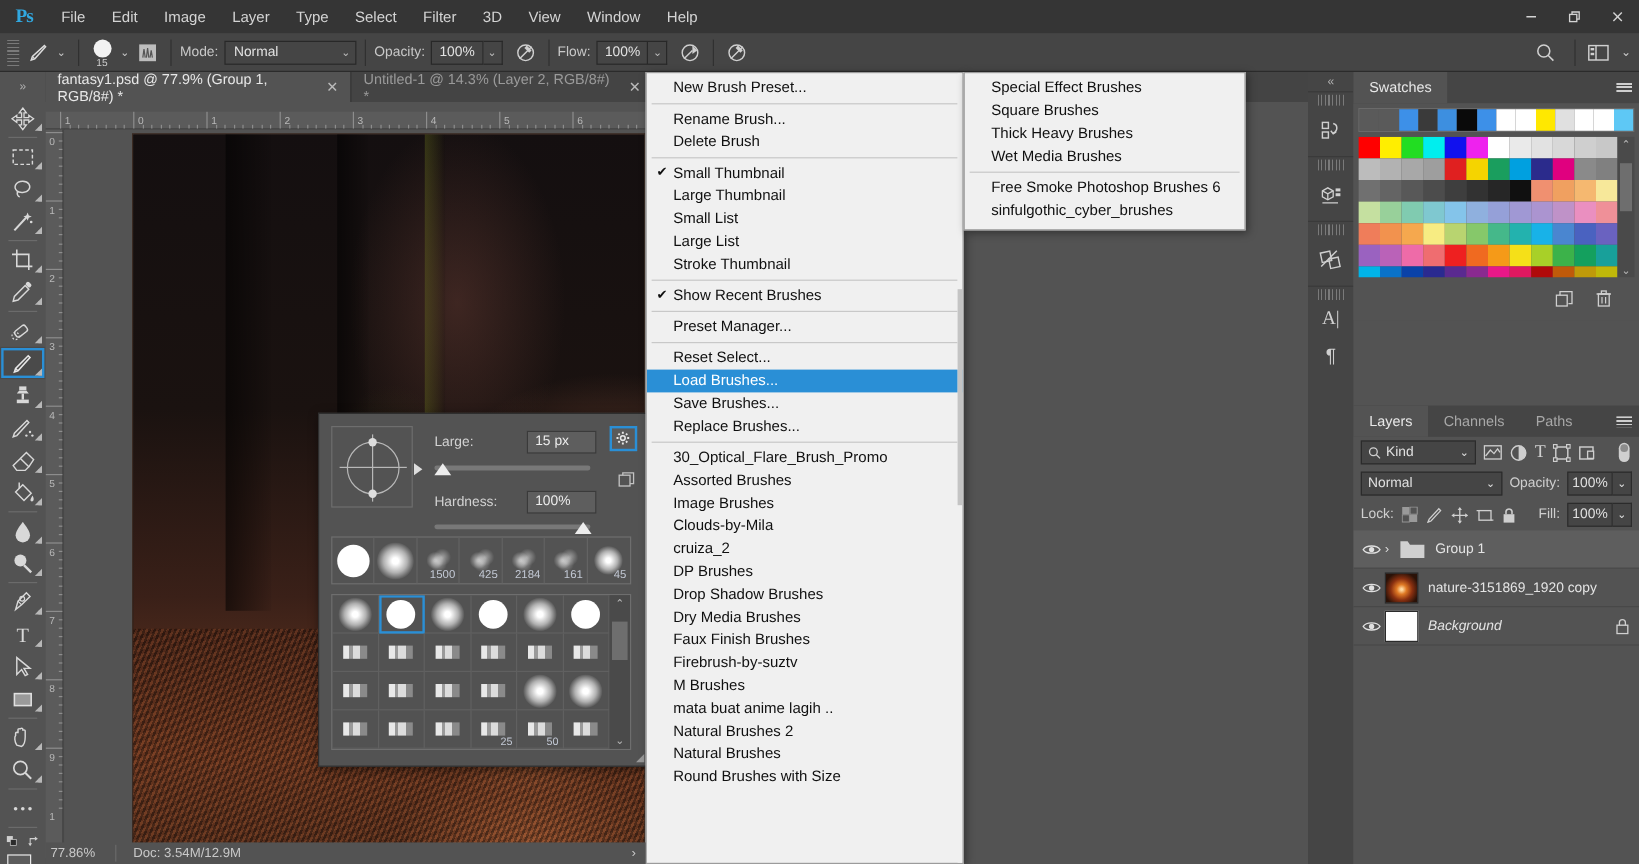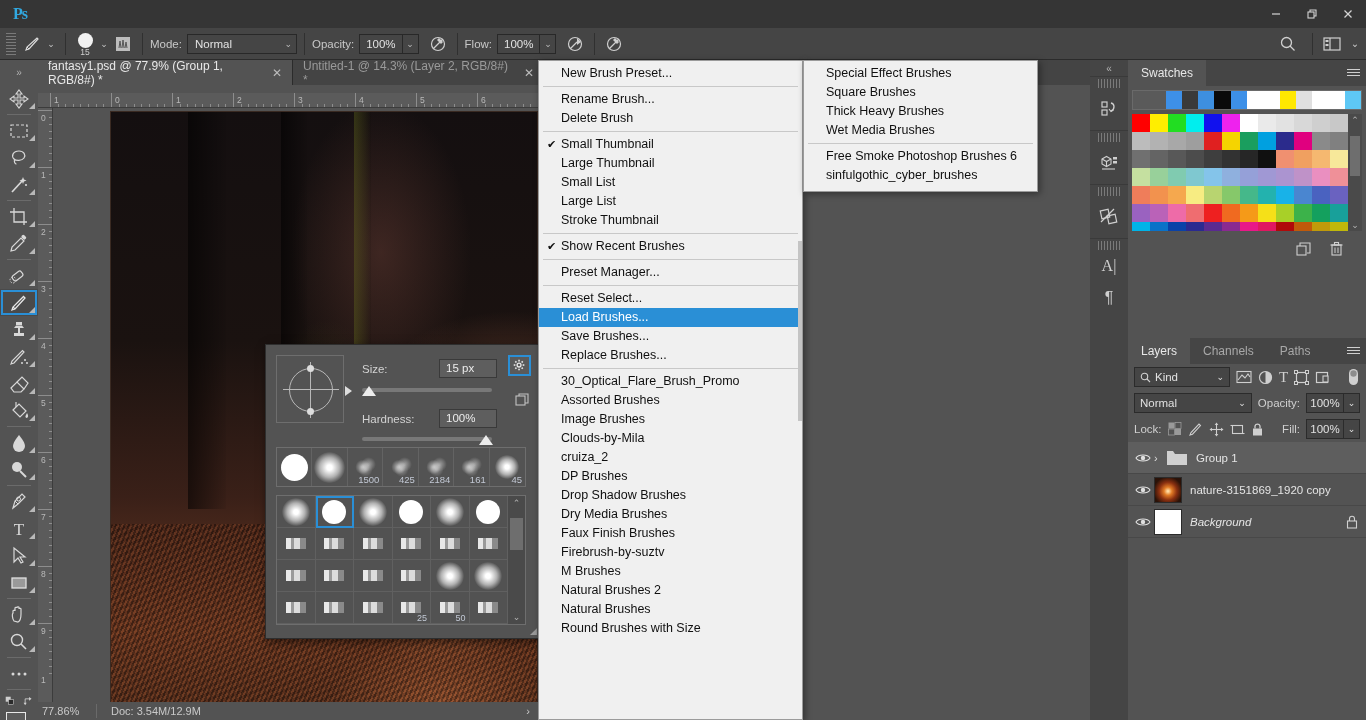--- a/index.html
+++ b/index.html
@@ -188,20 +188,33 @@
     background:#535353; display:flex; align-items:center; font-size:11px; color:#c9c9c9; }
   #zoomval { width:58px; padding-left:4px; }
   #docinfo { border-left:1px solid #6a6a6a; padding-left:14px; height:14px; line-height:14px; flex:1; }
   svg { display:block; }
 </style>
 </head>
 <body>
 
 <div id="titlebar">
   <div class="ps-logo">Ps</div>
+  <div id="menubar" style="display:flex">
+      <div class="menu-item">File</div>
+      <div class="menu-item">Edit</div>
+      <div class="menu-item">Image</div>
+      <div class="menu-item">Layer</div>
+      <div class="menu-item">Type</div>
+      <div class="menu-item">Select</div>
+      <div class="menu-item">Filter</div>
+      <div class="menu-item">3D</div>
+      <div class="menu-item">View</div>
+      <div class="menu-item">Window</div>
+      <div class="menu-item">Help</div>
+    </div>
   <div id="wincontrols">
     <div class="winbtn">
       <svg width="12" height="12" viewBox="0 0 12 12">
           <line x1="2" y1="6" x2="10" y2="6" stroke="#d4d4d4" stroke-width="1.2"></line>
         </svg>
     </div>
     <div class="winbtn">
       <svg width="12" height="12" viewBox="0 0 12 12">
           <rect x="2" y="4" width="6" height="6" fill="none" stroke="#d4d4d4" stroke-width="1.1"></rect>
           <polyline points="4,4 4,2 10,2 10,8 8,8" fill="none" stroke="#d4d4d4" stroke-width="1.1"></polyline>
@@ -639,21 +652,21 @@
 <div id="brushPicker" style="left:265px">
   <div id="bp-top">
     <div class="tipbox">
       <div class="tip-circle"></div>
       <div class="tip-cross-h"></div>
       <div class="tip-cross-v"></div>
       <div class="tip-hand" style="left:30px;top:9px"></div>
       <div class="tip-hand" style="left:30px;top:52px"></div>
       <div class="tip-tri"></div>
     </div>
-    <div class="bp-lbl" style="left:96px;top:18px">Size:</div>
+    <div class="bp-lbl" style="left:96px;top:18px">Large:</div>
     <div class="bp-val" style="left:173px;top:14px;width:58px">15 px</div>
     <div class="slider-track" style="left:96px;top:43px;width:130px"></div>
     <div class="slider-knob" style="left:96px;top:41px"></div>
     <div class="bp-lbl" style="left:96px;top:68px">Hardness:</div>
     <div class="bp-val" style="left:173px;top:64px;width:58px">100%</div>
     <div class="slider-track" style="left:96px;top:92px;width:130px"></div>
     <div class="slider-knob" style="left:213px;top:90px"></div>
     <div id="gearBtn">
       <svg width="13" height="13" viewBox="0 0 14 14">
           <circle cx="6.5" cy="6.5" r="2.1" fill="none" stroke="#e8e8e8" stroke-width="1.4"></circle>
@@ -816,20 +829,21 @@
       <div class="mi"><span>Assorted Brushes</span></div>
       <div class="mi"><span>Image Brushes</span></div>
       <div class="mi"><span>Clouds-by-Mila</span></div>
       <div class="mi"><span>cruiza_2</span></div>
       <div class="mi"><span>DP Brushes</span></div>
       <div class="mi"><span>Drop Shadow Brushes</span></div>
       <div class="mi"><span>Dry Media Brushes</span></div>
       <div class="mi"><span>Faux Finish Brushes</span></div>
       <div class="mi"><span>Firebrush-by-suztv</span></div>
       <div class="mi"><span>M Brushes</span></div>
+      <div class="mi"><span>mata buat anime lagih ..</span></div>
       <div class="mi"><span>Natural Brushes 2</span></div>
       <div class="mi"><span>Natural Brushes</span></div>
       <div class="mi"><span>Round Brushes with Size</span></div>
     </div>
   <div id="menuScroll">
     <div id="menuScrollThumb"></div>
   </div>
 </div>
 <div id="menuPanel2">
   <div id="menuItems2">

